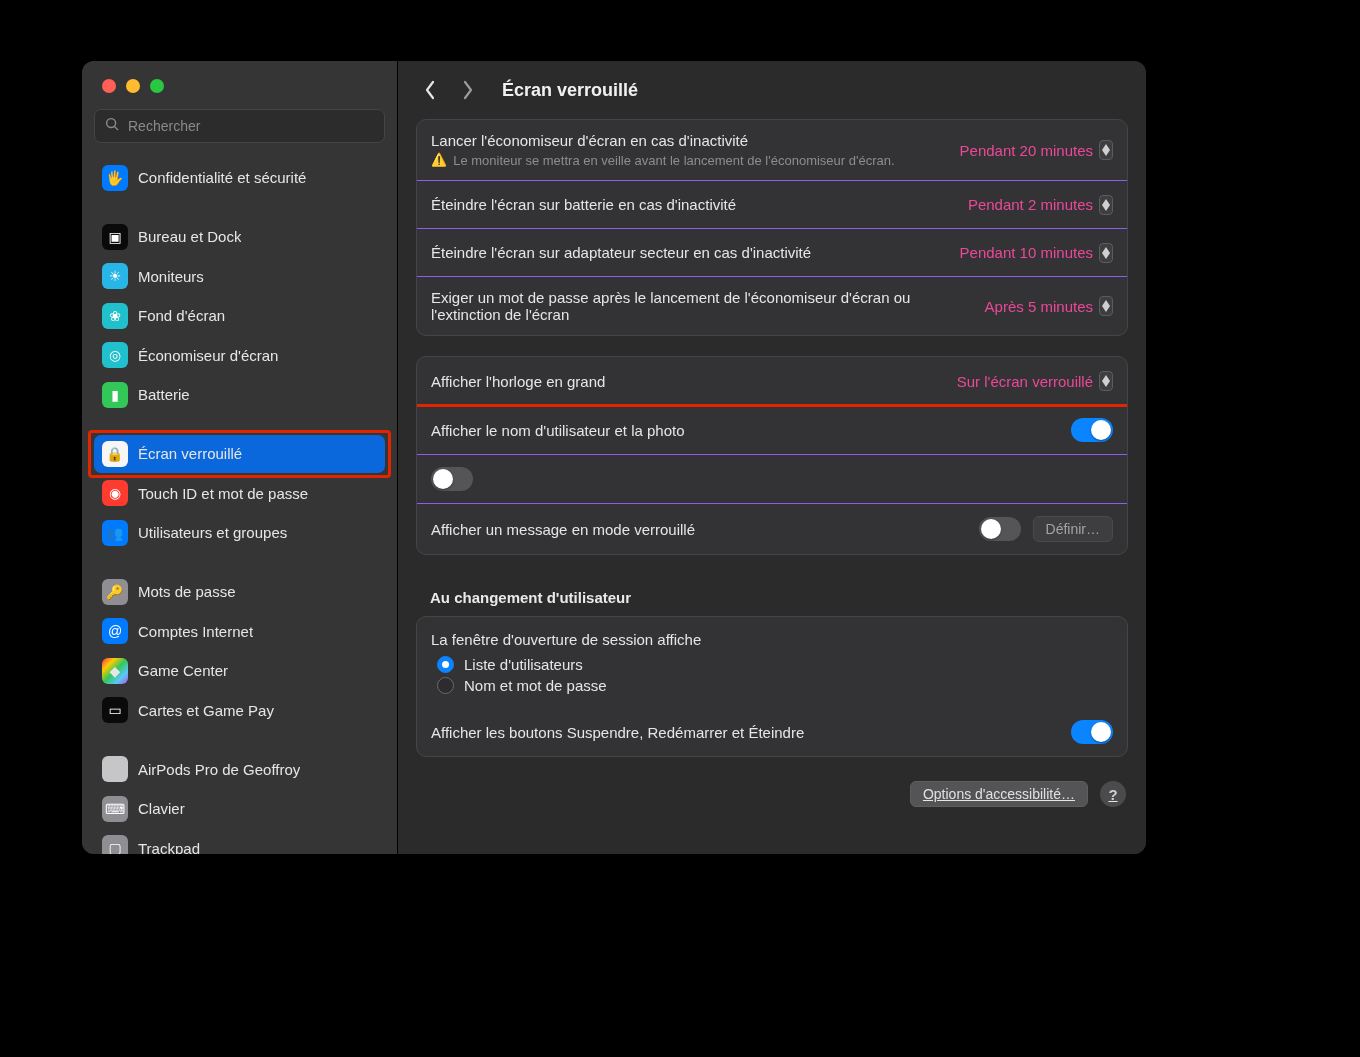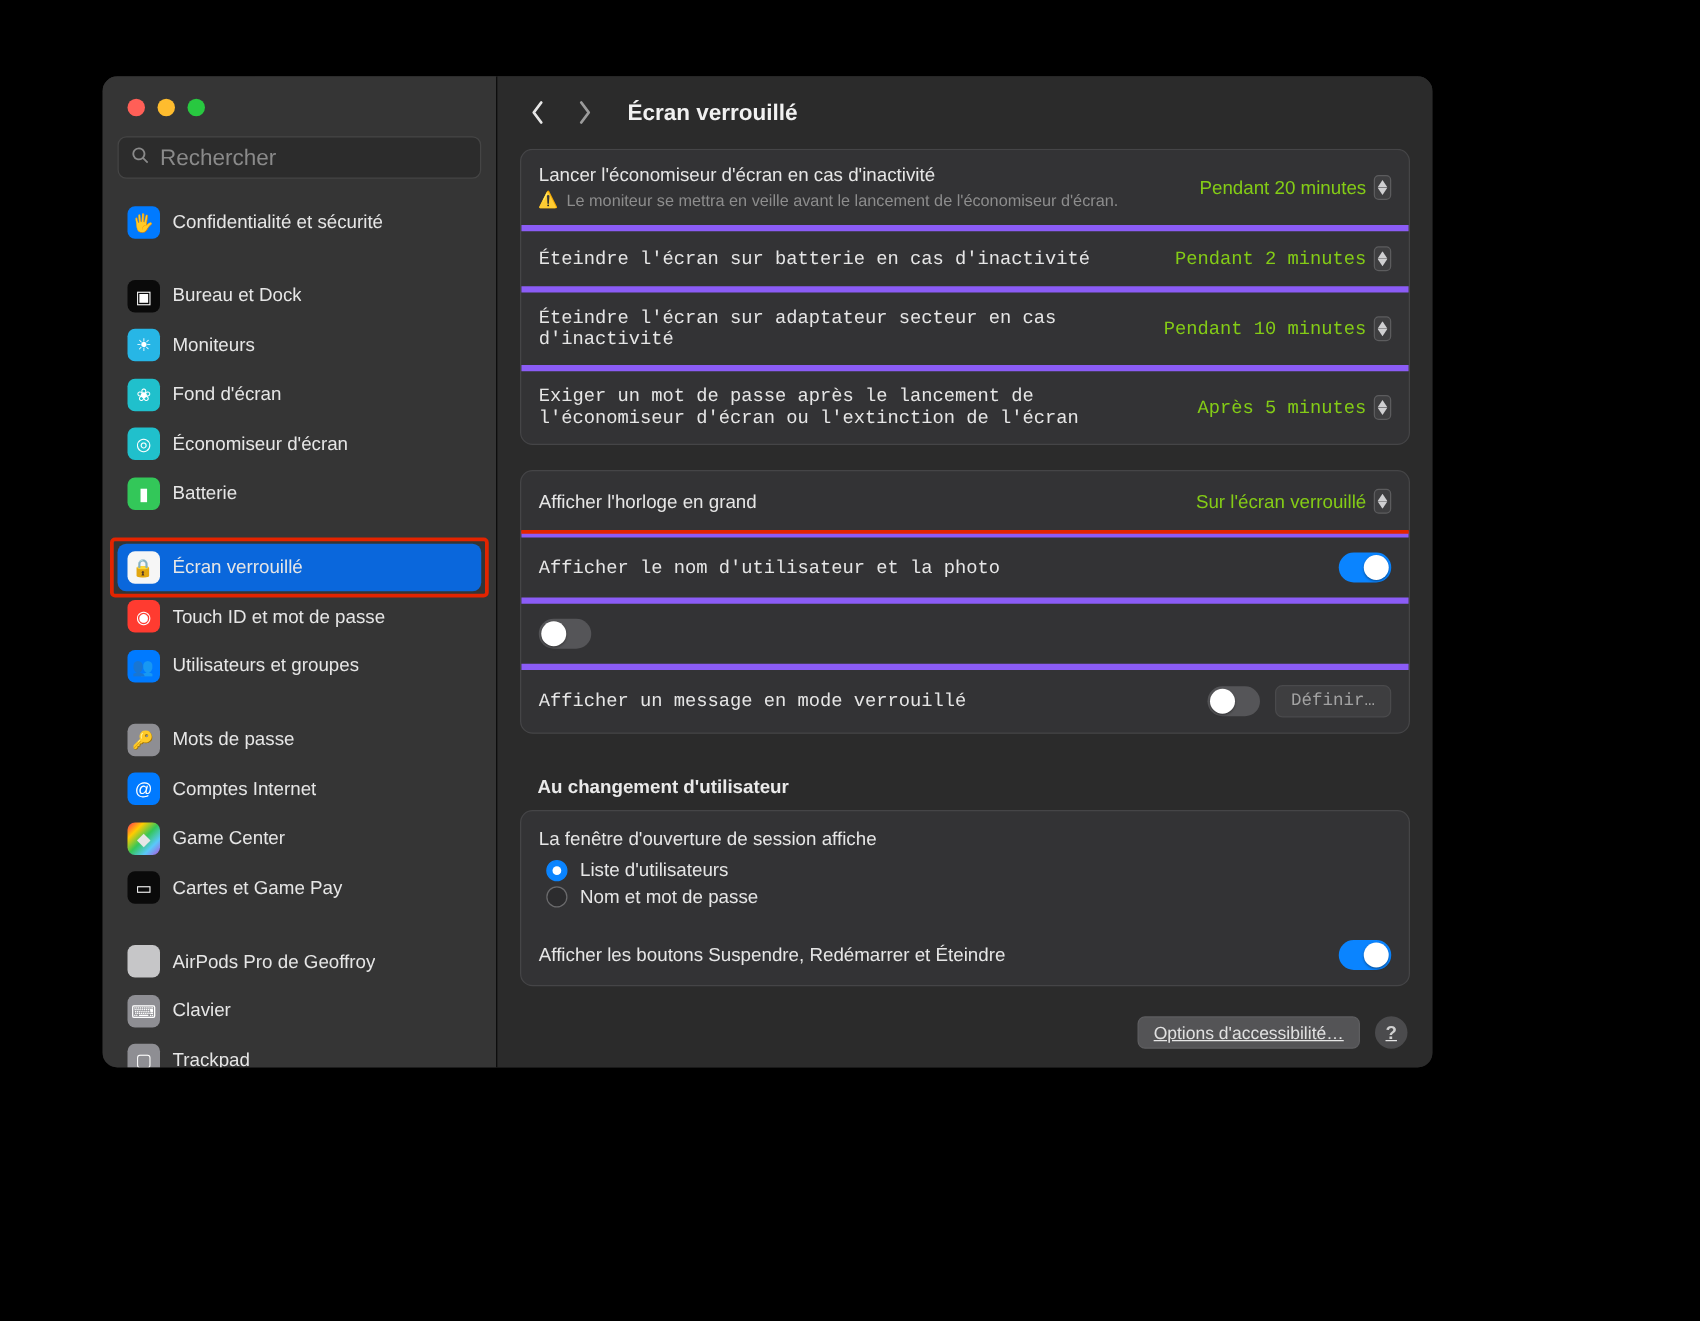--- a/index.html
+++ b/index.html
@@ -43,21 +43,21 @@
     background: #2c2c2c;
     border: 1px solid #454545;
     border-radius: 7px;
     display: flex; align-items: center;
     padding: 0 10px; gap: 8px;
     color: #8a8a8a;
   }
   .searchwrap svg { width:15px; height:15px; fill:#8a8a8a; flex:none; }
   .searchinput {
     flex:1; background: transparent; border: none; outline: none;
-    color: #bef264; font-size: 18px;
+    color: #bef264; font-size: 14px;
   }
   .searchinput::placeholder { color:#8a8a8a; }
   .sidelist {
     flex:1; overflow:hidden;
     padding: 0 6px 10px 6px;
     position: relative;
   }
   .sideitem {
     display:flex; align-items:center; gap:10px;
     height: 38px;
@@ -128,28 +128,28 @@
     overflow:hidden;
     margin-bottom:20px;
     position: relative;
   }
   .row {
     display:flex; align-items:center;
     padding: 12px 14px;
     min-height: 48px;
     gap: 12px;
   }
-  .row + .row { border-top:5px solid #8b5cf6;font-family:Liberation Mono, monospace; }
+  .row + .row { border-top:1px solid #8b5cf6; }
   .row .rowleft { flex:1; }
   .row .title { font-size:15px; color:#e6e6e6; }
   .row .sub { font-size:13px; color:#8d8d8d; display:flex; align-items:flex-start; gap:6px; margin-top:4px;}
   .row .sub .warn { font-size:13px; line-height:14px; }
   .popup {
     display:flex; align-items:center; gap:6px;
-    color:#84cc16; font-size:15px;
+    color:#ec4899; font-size:15px;
     white-space: nowrap;
   }
   .stepper {
     width:14px; height:20px;
     display:flex; flex-direction:column; justify-content:center; align-items:center;
     gap:0px;
     padding:1px 0;
     border:1px solid #5c5c5e;
     border-radius:4px;
     background:#3e3e40;

